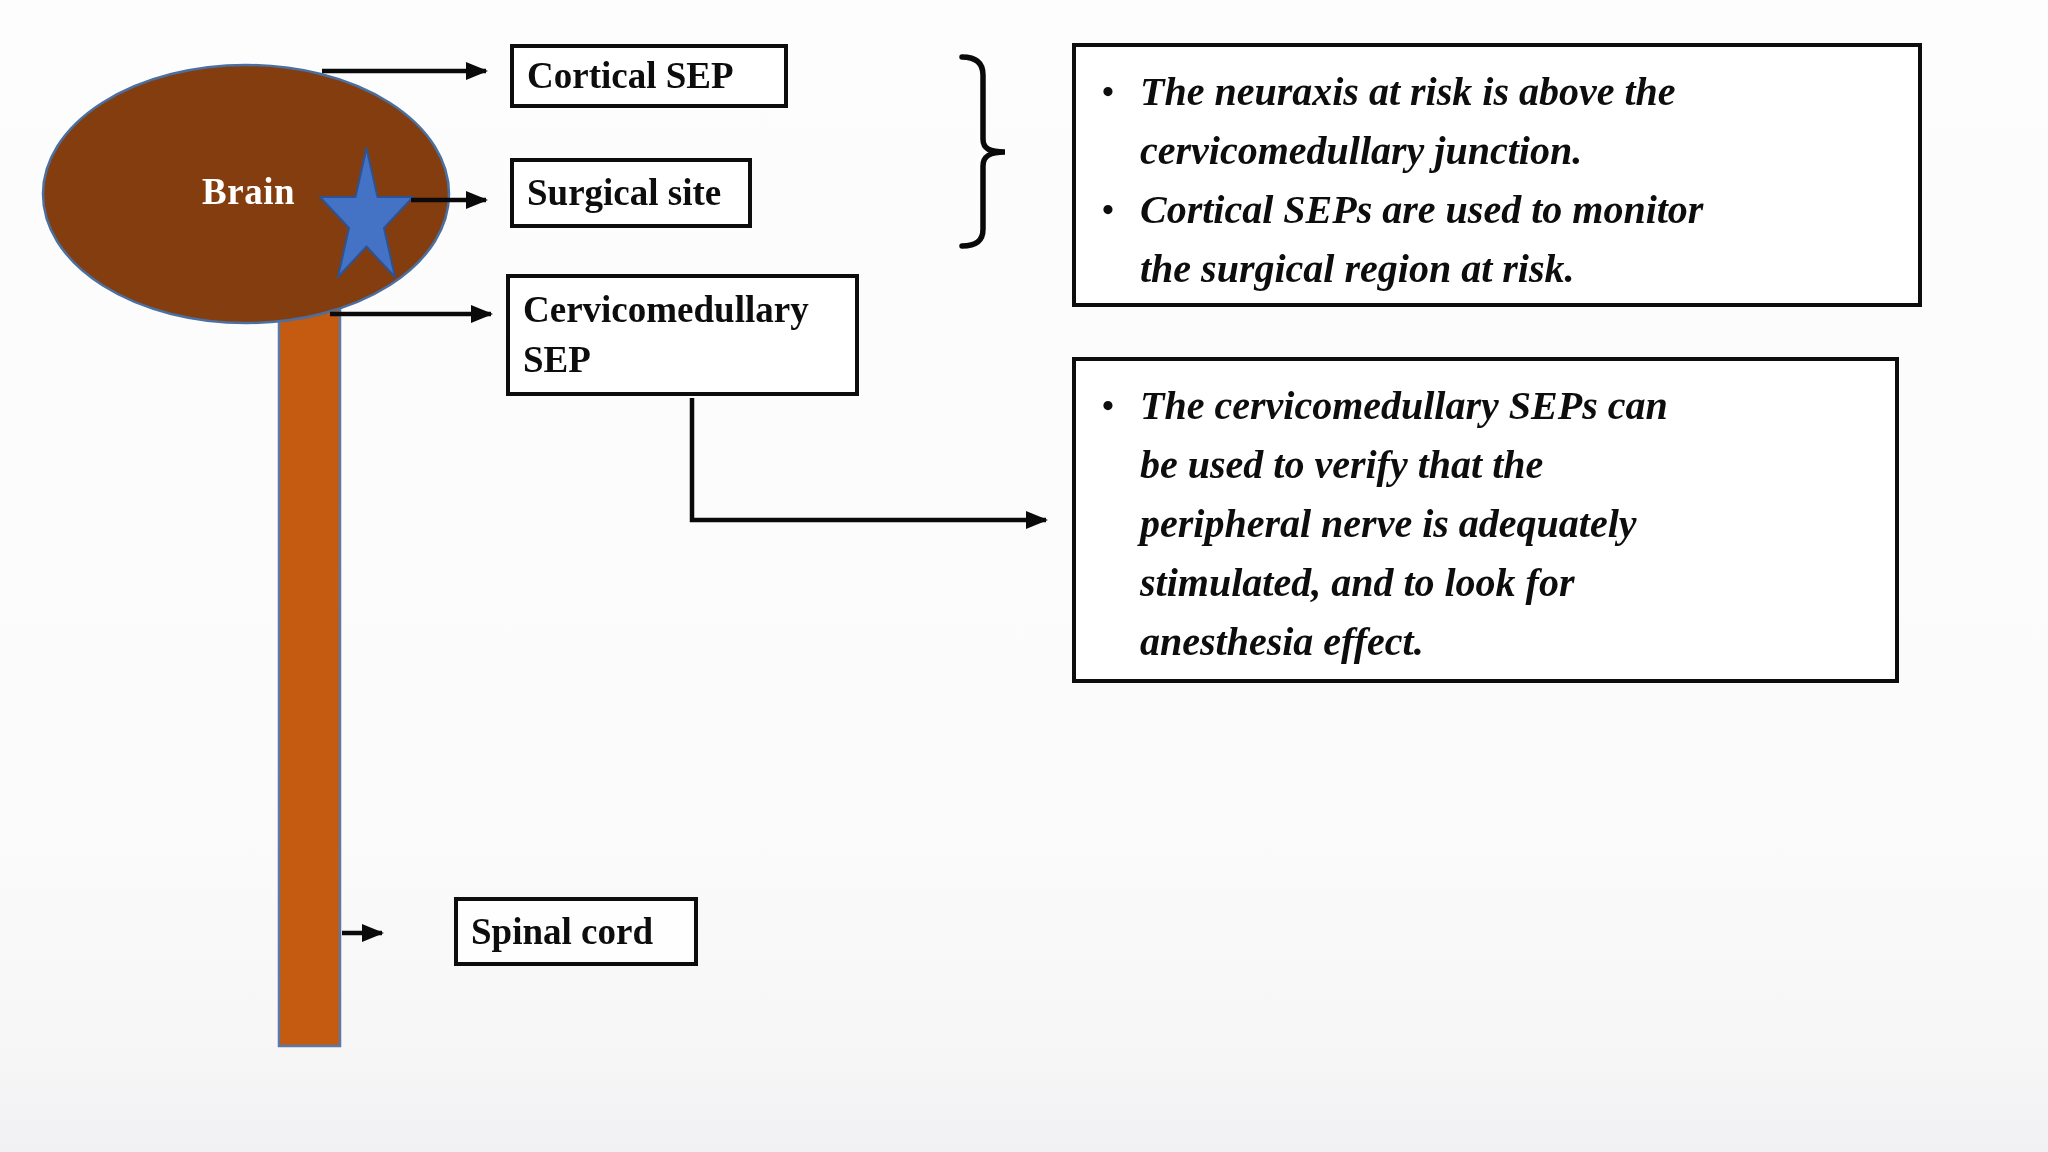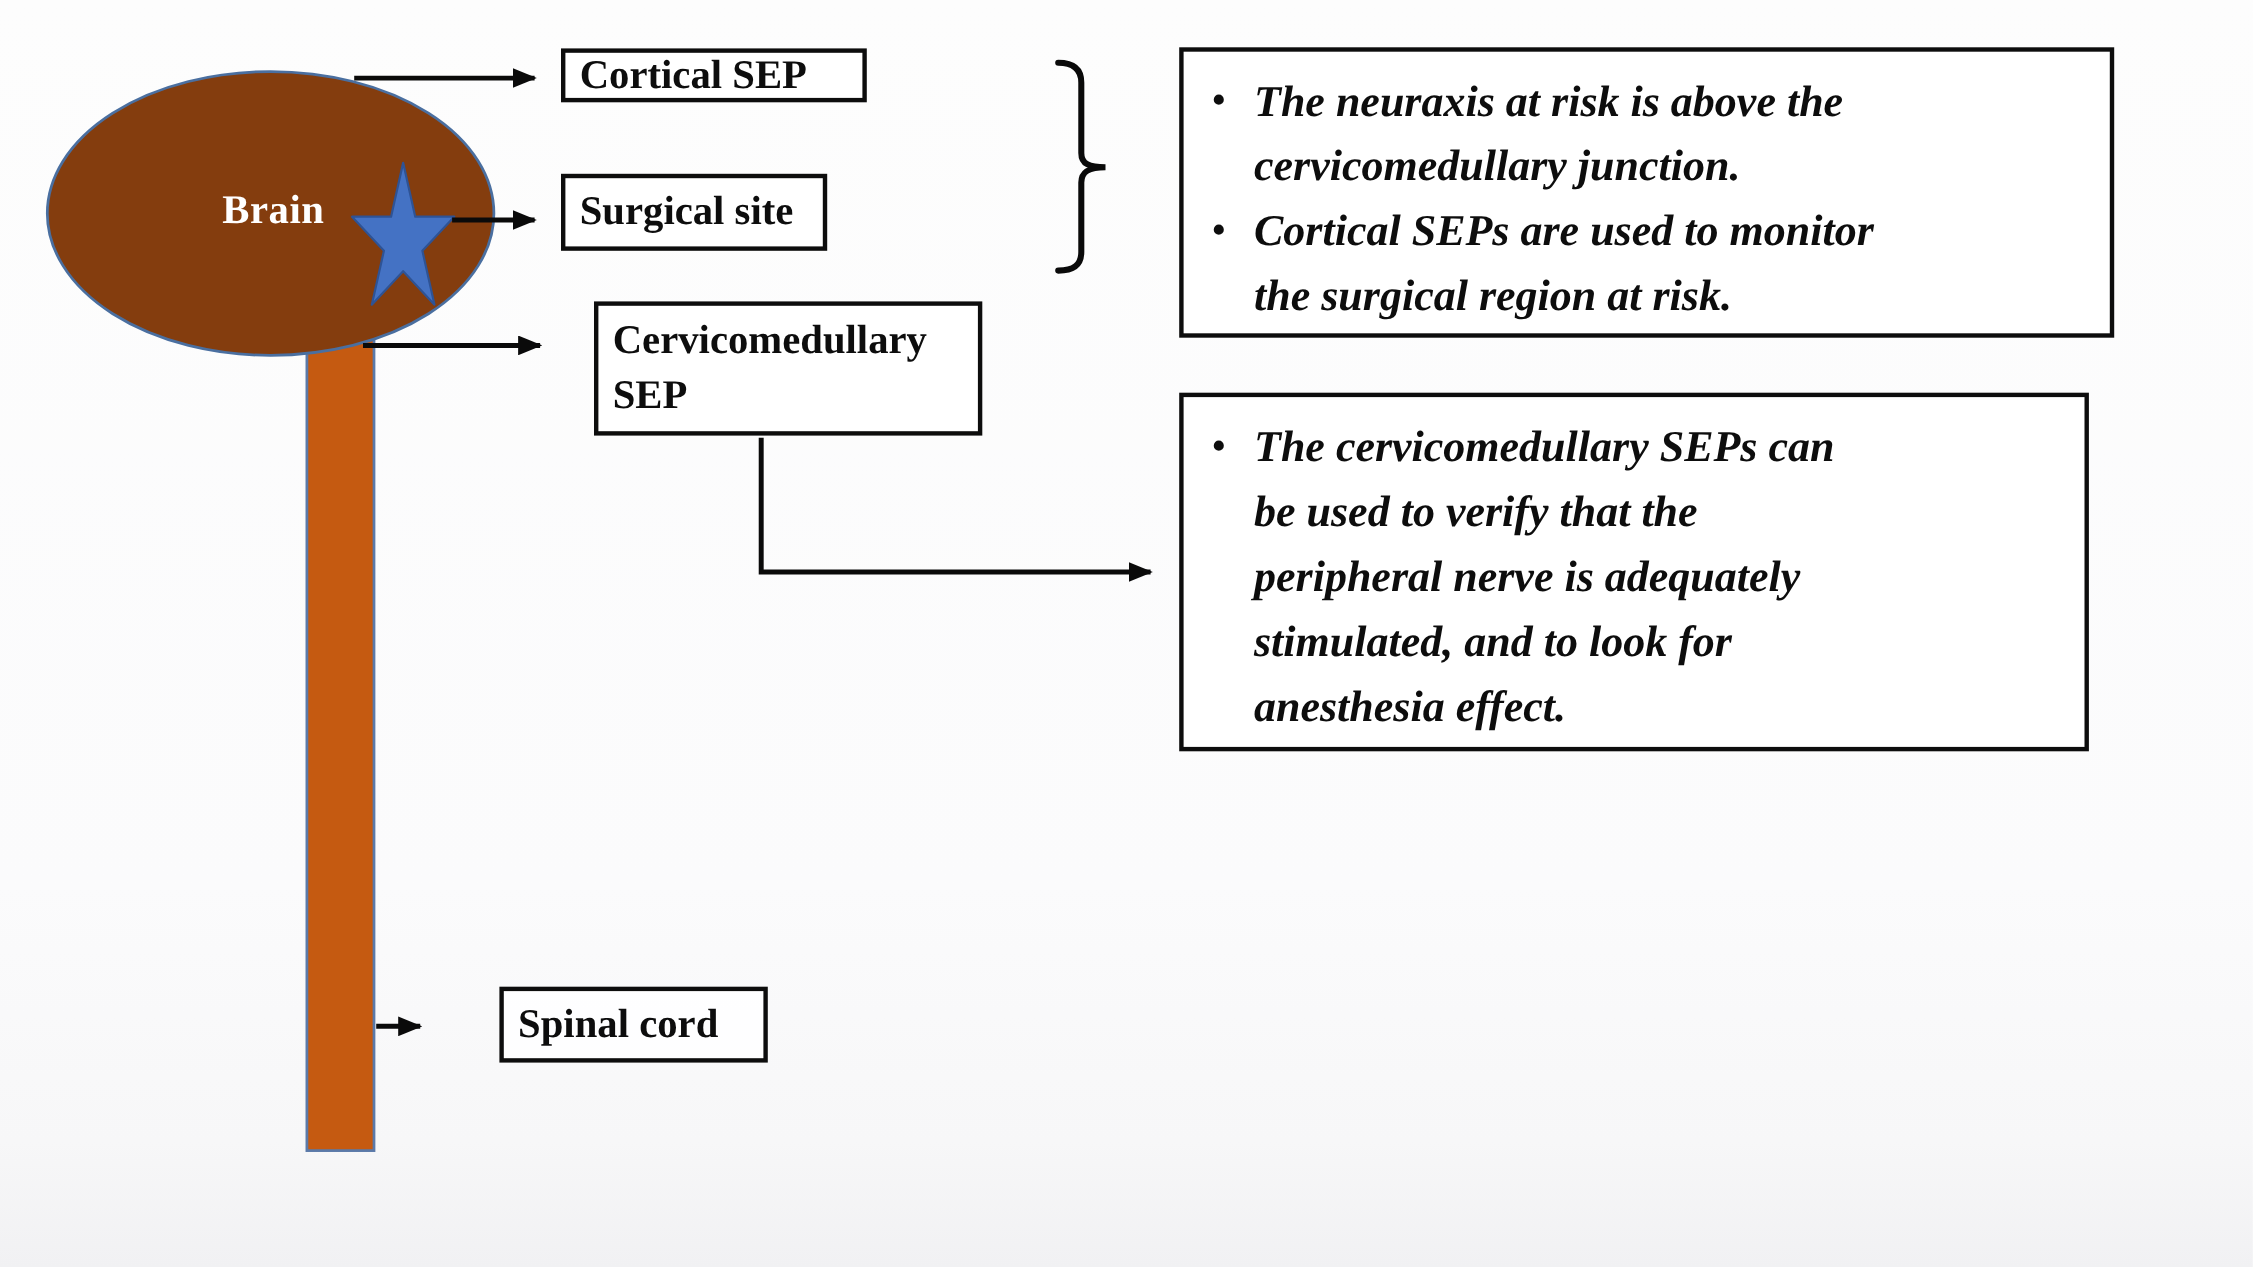--- a/index.html
+++ b/index.html
@@ -58,29 +58,29 @@
   <line x1="342" y1="933" x2="382" y2="933" stroke="#0a0a0a" stroke-width="4.5" marker-end="url(#arrow)"></line>
 
   <polyline points="692,398 692,520 1046,520" fill="none" stroke="#0a0a0a" stroke-width="4.5" marker-end="url(#arrow)"></polyline>
 
   <path d="M962,57 C976,57 983,63 983,75 L983,139 C983,149 990,152 1005,152
            C990,152 983,156 983,166 L983,229 C983,241 976,246 962,246" fill="none" stroke="#0a0a0a" stroke-width="5.5" stroke-linecap="round"></path>
 </svg>
 
 <div class="shape-label" style="left:199px;top:170px;width:96px;text-align:right;">Brain</div>
 
-<div class="labelbox" style="left:510px;top:44px;width:278px;height:49px;">
+<div class="labelbox" style="left:510px;top:44px;width:278px;height:64px;">
   <span>Cortical SEP</span>
 </div>
 
 <div class="labelbox" style="left:510px;top:158px;width:242px;height:70px;">
   <span>Surgical site</span>
 </div>
 
-<div class="labelbox multiline" style="left:540px;top:274px;width:353px;height:122px;">
+<div class="labelbox multiline" style="left:506px;top:274px;width:353px;height:122px;">
   <span>Cervicomedullary SEP</span>
 </div>
 
 <div class="labelbox" style="left:406px;top:897px;width:244px;height:69px;margin-left:48px;">
   <span>Spinal cord</span>
 </div>
 
 <div class="textbox" style="left:1072px;top:43px;width:850px;height:264px;">
   <ul class="bullets">
     <li>

